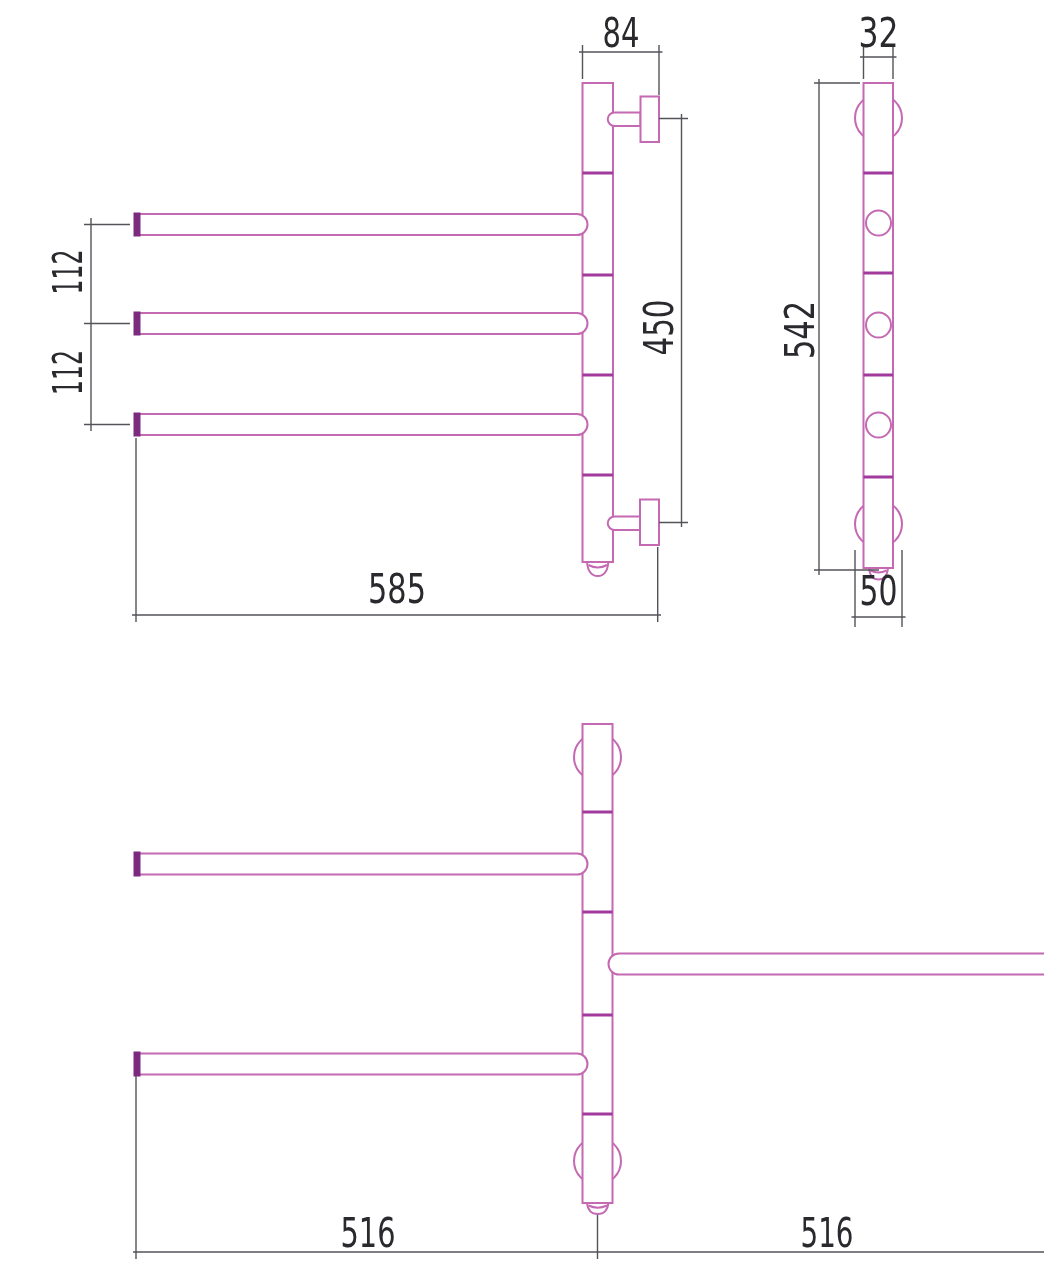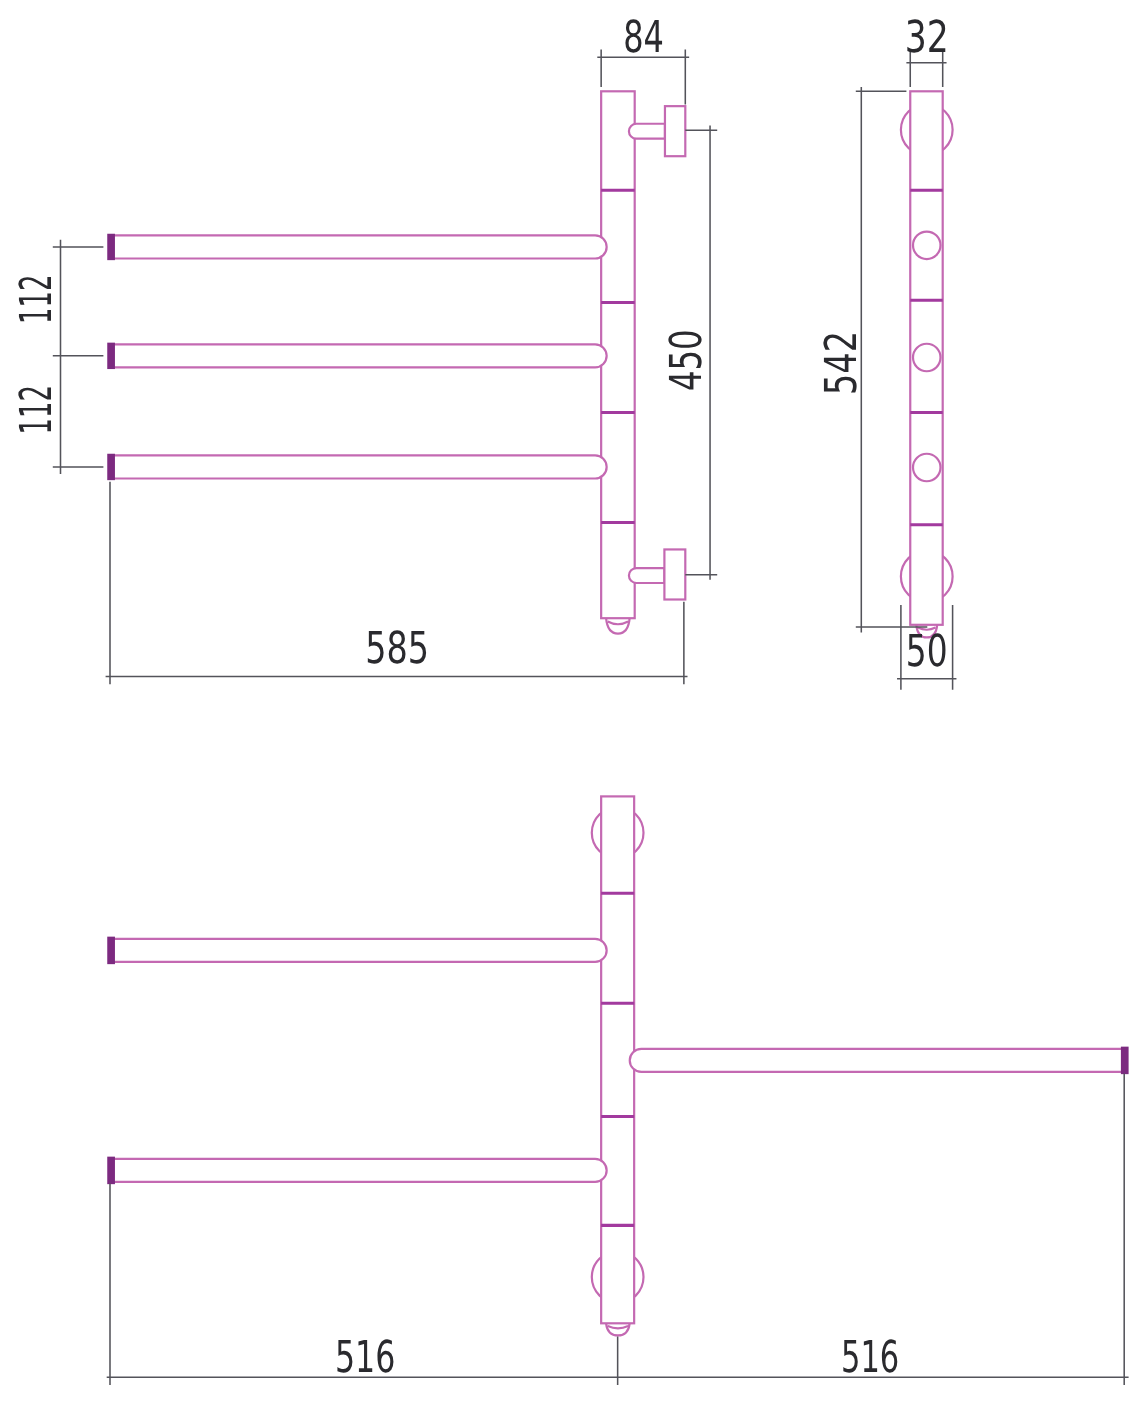--- a/index.html
+++ b/index.html
@@ -7,20 +7,21 @@
     margin: 0;
     padding: 0;
     background: #ffffff;
   }
   .stage {
     position: relative;
     width: 840px;
     height: 1280px;
     background: #ffffff;
     font-family: "DejaVu Sans", sans-serif;
+    padding-left: 36px;
   }
   svg { display: block; }
   svg text {
     fill: #2a2a2e;
     font-family: "DejaVu Sans", sans-serif;
     font-size: 40px;
     font-weight: 400;
   }
   .outline   { fill: none;    stroke: #c469b2; stroke-width: 2;   }
   .outline-f { fill: #ffffff; stroke: #c469b2; stroke-width: 2;   }

